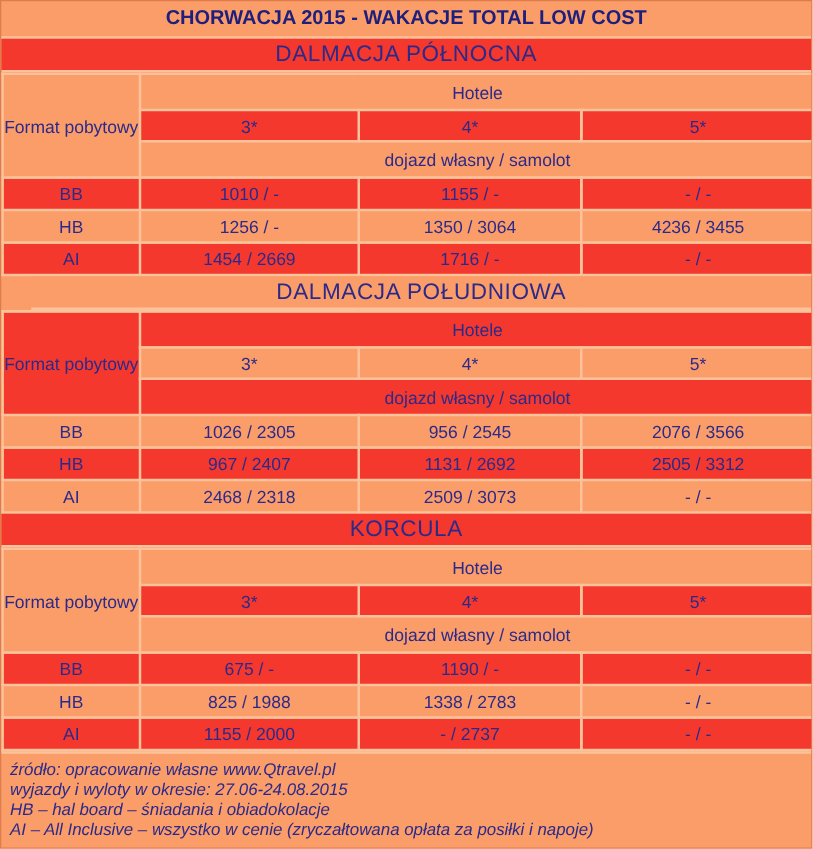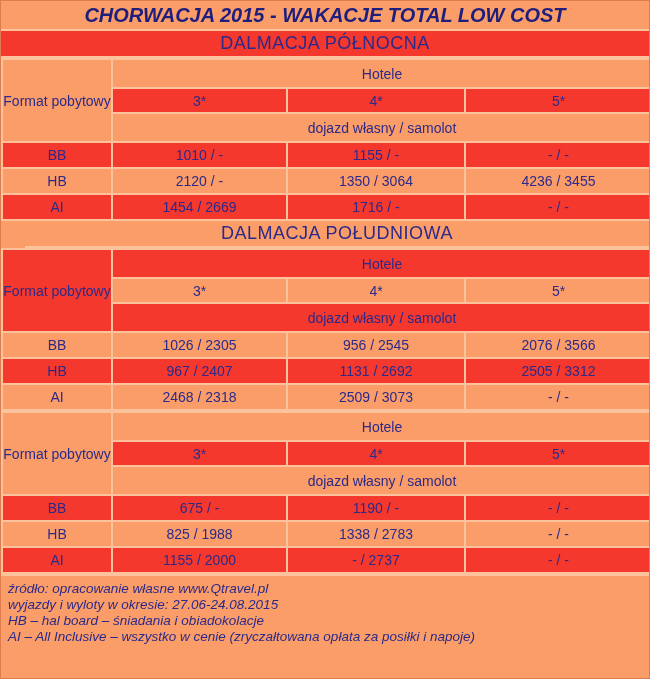--- a/index.html
+++ b/index.html
@@ -5,23 +5,22 @@
   html,body { margin:0; padding:0; background:#ffffff; }
   body { font-family:"Liberation Sans", sans-serif; }
   .page {
     width:650px; height:679px; box-sizing:border-box; overflow:hidden;
     background:var(--orange,#FB9D68);
     color:var(--navy,#2B2A8A);
     border:1px solid #DE7C4E;
   }
   .title {
     height:28px; display:flex; align-items:center; justify-content:center;
-    font-weight:bold; font-size:20px; color:var(--title_navy,#1E1E7D);
+    font-weight:bold; font-size:16px; color:var(--title_navy,#1E1E7D);
     border-bottom:2px solid var(--grid,#FCC29B);
-    font-style:italic;
   }
   .band {
     height:25px; display:flex; align-items:center; justify-content:center;
     font-size:18px; letter-spacing:.5px;
     border-bottom:2px solid var(--grid,#FCC29B);
   }
   section + section .band, .scheme-a .band, .scheme-b .band { border-top:0; }
   .scheme-a .band { background:var(--red,#F5382D);text-align:right; }
   .scheme-b .band { background:var(--orange,#FB9D68);margin-left:24px; }
   table { border-collapse:collapse; width:650px; table-layout:fixed; }
@@ -81,21 +80,21 @@
         <td class="transport-cell" colspan="3">dojazd własny / samolot</td>
       </tr>
       <tr class="data-row r1">
         <td>BB</td>
         <td>1010 / -</td>
         <td>1155 / -</td>
         <td>- / -</td>
       </tr>
       <tr class="data-row r2">
         <td>HB</td>
-        <td>2120 / -</td>
+        <td>1256 / -</td>
         <td>1350 / 3064</td>
         <td>4236 / 3455</td>
       </tr>
       <tr class="data-row r3">
         <td>AI</td>
         <td>1454 / 2669</td>
         <td>1716 / -</td>
         <td>- / -</td>
       </tr>
     </tbody>
@@ -140,20 +139,21 @@
         <td>AI</td>
         <td>2468 / 2318</td>
         <td>2509 / 3073</td>
         <td>- / -</td>
       </tr>
     </tbody>
       </table>
   </section>
 
   <section class="scheme-a">
+    <div class="band">KORCULA</div>
     <table>
       <colgroup>
           <col class="c0">
           <col class="c1">
           <col class="c2">
           <col class="c3">
         </colgroup>
       <tbody>
           <tr class="hotels-row">
         <td class="format-cell" rowspan="3">Format pobytowy</td>

